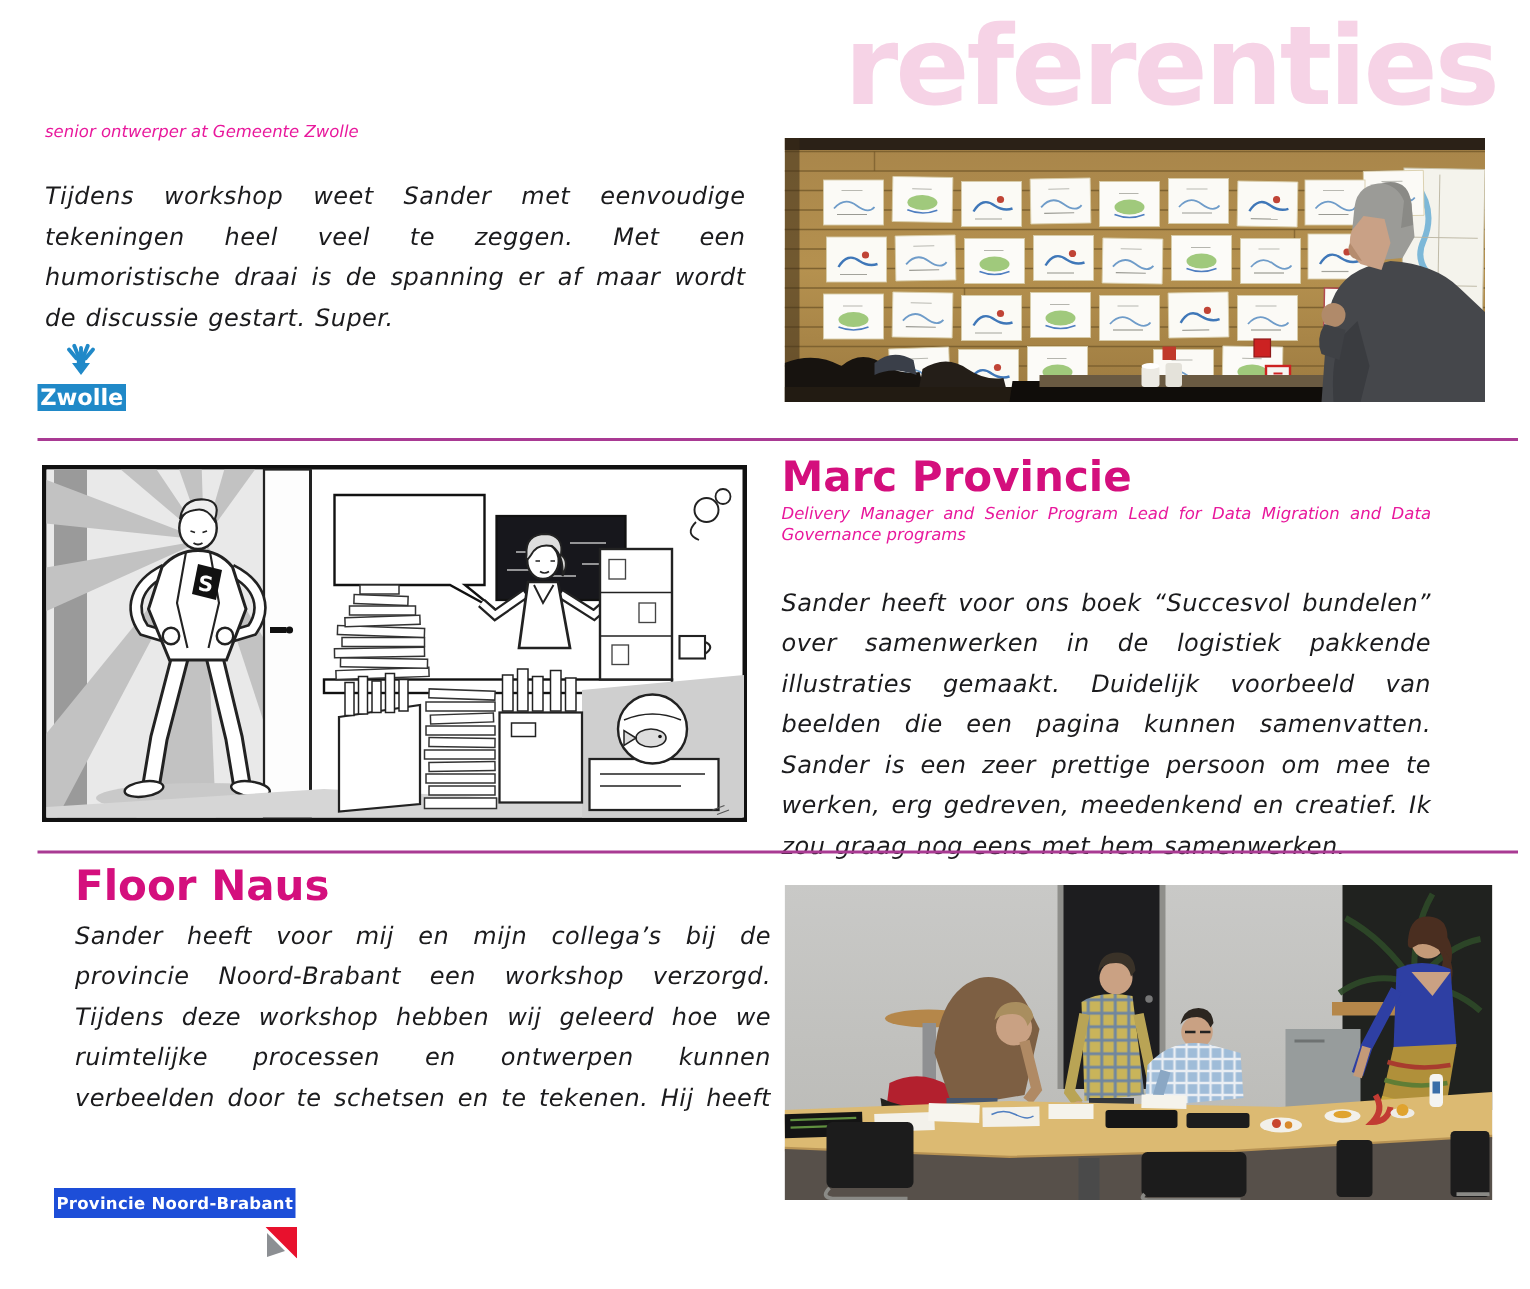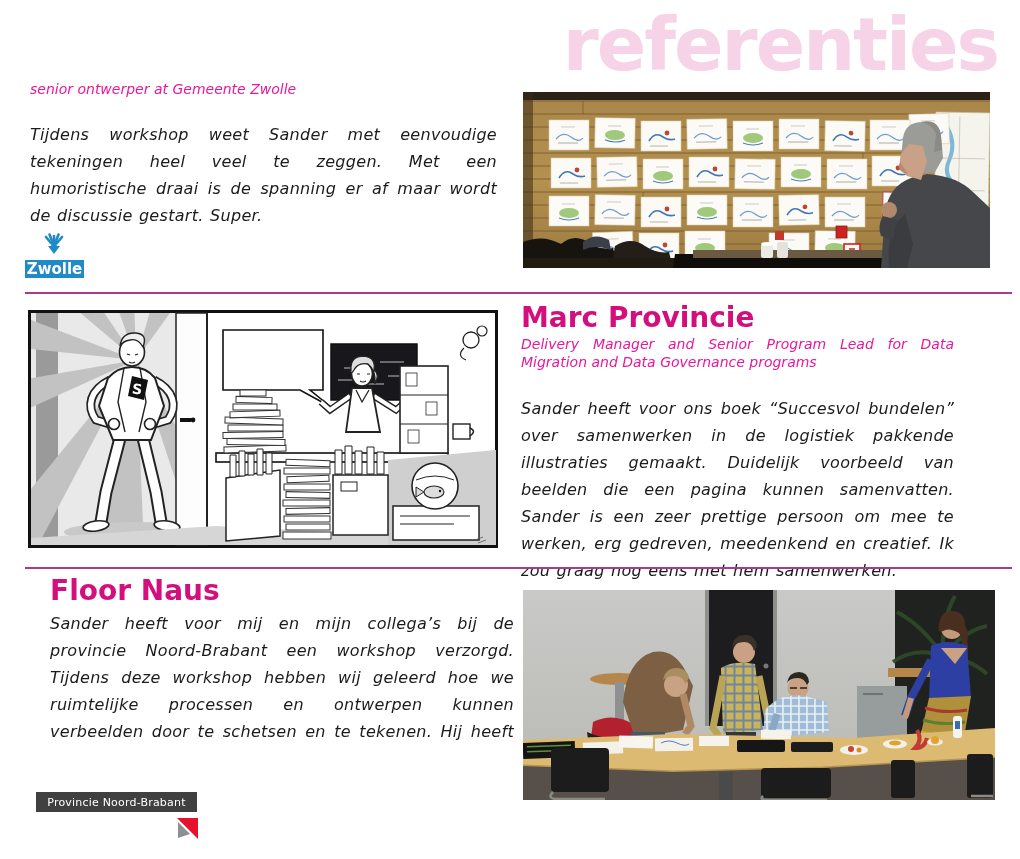--- a/index.html
+++ b/index.html
@@ -13,21 +13,21 @@
   .big-title {
     position:absolute; top:8px; right:22px;
     font-size:73px; font-weight:bold; letter-spacing:-2px; line-height:1;
     color:#f6d3e6;
   }
   .col { position:absolute; }
   .person-name {
     font-size:28px; font-weight:bold; color:#d40f7d; line-height:1.08;
   }
   .person-role {
-    font-size:14px; font-style:italic; color:#e8189c; margin-top:3px; line-height:1.25;
+    font-size:11px; font-style:italic; color:#e8189c; margin-top:3px; line-height:1.25;
   }
   .person-role.justify { text-align:justify; }
   .quote {
     font-size:16px; font-style:italic; color:#1b1b1d;
     line-height:27px; text-align:justify; letter-spacing:0.3px; word-spacing:1px;
   }
   .divider { position:absolute; left:25px; width:987px; height:2px; background:#a93a93; border:0; }
   .photo { position:absolute; overflow:hidden; }
   .photo svg, .cartoon svg { display:block; }
   .cartoon { position:absolute; left:28px; top:310px; width:470px; height:238px; }
@@ -47,21 +47,21 @@
 
   
   .marc-col { left:521px; top:303px; width:433px; }
   .marc-quote { margin-top:24px; }
 
   
   .floor-col { left:50px; top:576px; width:464px; }
   .floor-quote { margin-top:4px; max-height:136px; overflow:hidden; }
   .pnb-bar {
     position:absolute; left:36px; top:792px; width:161px; height:20px;
-    background:#404040; color:#fff; font-weight:normal; font-size:11px;
+    background:#1d4ed8; color:#fff; font-weight:bold; font-size:11px;
     display:flex; align-items:center; justify-content:center; letter-spacing:0.2px;
   }
   .pnb-pennant { position:absolute; left:177px; top:818px; width:21px; height:21px; }
   .photo-2 { left:523px; top:590px; width:472px; height:210px; }
 </style>
 </head>
 <body>
 
 <div class="page">
 

